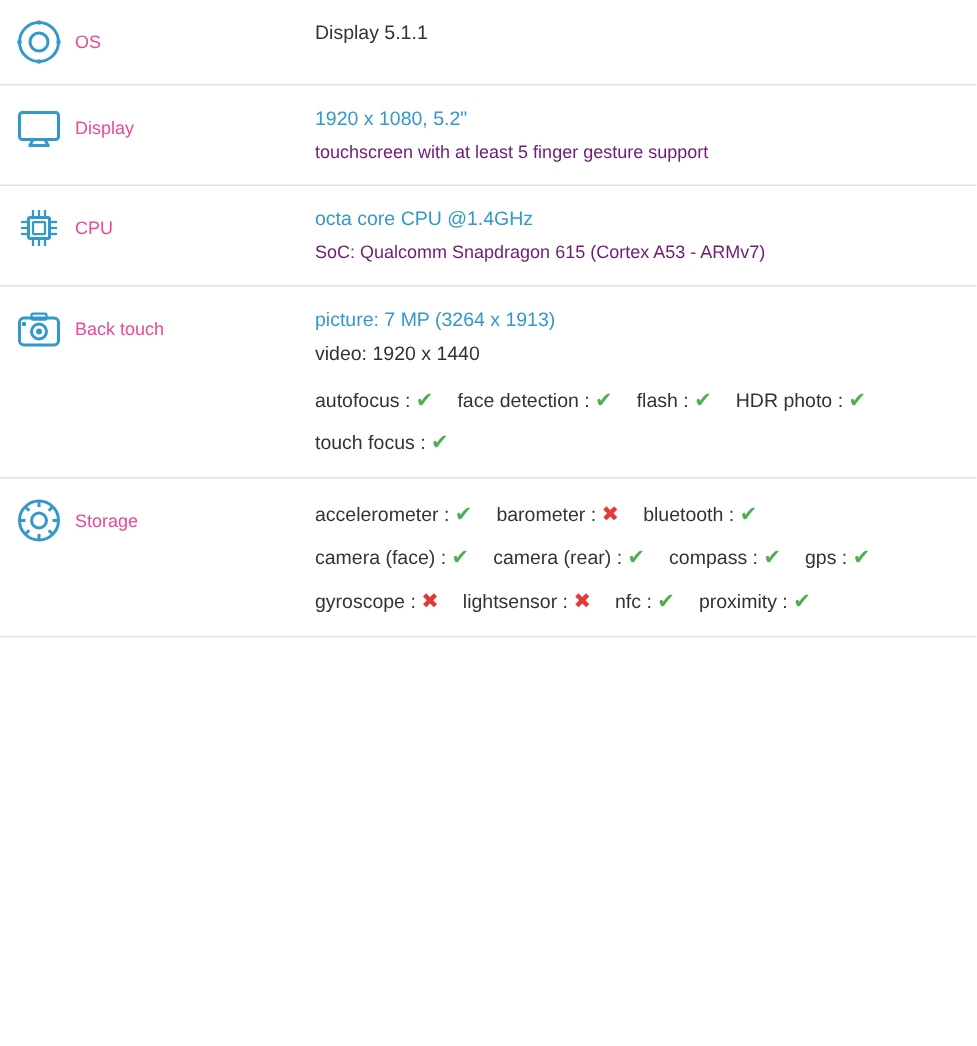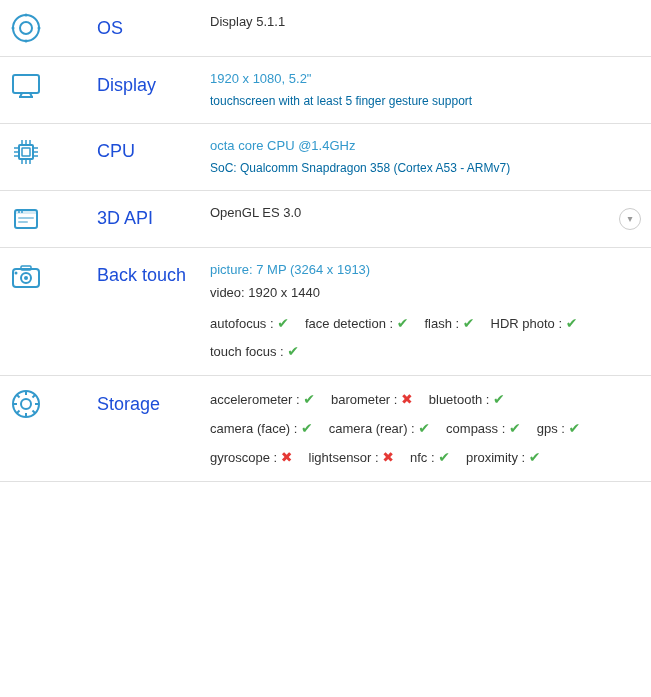--- a/index.html
+++ b/index.html
@@ -32,34 +32,33 @@
     }
     .icon-wrap {
       width: 32px;
       height: 32px;
       display: flex;
       align-items: center;
       justify-content: center;
       flex-shrink: 0;
     }
     .label-text {
-      color: #1d4ed8;
-      font-size: 18px;
-      margin-left: 47px;
+      color: #ec4899;
+      font-size: 12px;
     }
     .value-cell {
       color: #333;
       font-size: 13px;
       line-height: 1.6;
     }
     .value-highlight {
       color: #3399cc;
     }
     .value-sub {
-      color: #0369a1;
+      color: #701a75;
       font-size: 12px;
     }
     .check { color: #4caf50; font-size: 14px; }
     .cross { color: #e53935; font-size: 14px; }
     .features-row {
       display: flex;
       flex-wrap: wrap;
       gap: 19px 0;
       align-items: center;
     }
@@ -152,42 +151,21 @@
       <line x1="23" y1="12" x2="28" y2="12" stroke="#3399cc" stroke-width="1.5"></line>
       <line x1="23" y1="16" x2="28" y2="16" stroke="#3399cc" stroke-width="1.5"></line>
       <line x1="23" y1="20" x2="28" y2="20" stroke="#3399cc" stroke-width="1.5"></line>
     </svg>
             </span>
       <span class="label-text">CPU</span>
     </div>
   </td>
         <td class="value-cell">
       <div class="value-line value-highlight">octa core CPU @1.4GHz</div>
-      <div class="value-sub">SoC: Qualcomm Snapdragon 358 (Cortex A53 - ARMv7)</div>
-    </td>
-      </tr>
-      <tr>
-        <td class="label-cell">
-    <div class="label-inner">
-      <span class="icon-wrap">
-              <svg width="32" height="32" viewBox="0 0 32 32" fill="none">
-      <rect x="5" y="7" width="22" height="18" rx="2" stroke="#3399cc" stroke-width="2" fill="none"></rect>
-      <rect x="5" y="7" width="22" height="4" rx="1" fill="#3399cc" opacity="0.2"></rect>
-      <line x1="9" y1="9" x2="9" y2="9" stroke="#3399cc" stroke-width="2" stroke-linecap="round"></line>
-      <line x1="12" y1="9" x2="12" y2="9" stroke="#3399cc" stroke-width="2" stroke-linecap="round"></line>
-      <rect x="8" y="14" width="16" height="2" rx="1" fill="#3399cc" opacity="0.5"></rect>
-      <rect x="8" y="18" width="10" height="2" rx="1" fill="#3399cc" opacity="0.5"></rect>
-    </svg>
-            </span>
-      <span class="label-text">3D API</span>
-    </div>
-  </td>
-        <td class="value-cell" style="position: relative;">
-      <span>OpenGL ES 3.0</span>
-      <span class="dropdown-btn" style="position: absolute; right: 10px; top: 50%; transform: translateY(-50%);">▾</span>
+      <div class="value-sub">SoC: Qualcomm Snapdragon 615 (Cortex A53 - ARMv7)</div>
     </td>
       </tr>
       <tr>
         <td class="label-cell">
     <div class="label-inner">
       <span class="icon-wrap">
               <svg width="32" height="32" viewBox="0 0 32 32" fill="none">
       <rect x="3" y="9" width="26" height="18" rx="3" stroke="#3399cc" stroke-width="2" fill="none"></rect>
       <circle cx="16" cy="18" r="5" stroke="#3399cc" stroke-width="2" fill="none"></circle>
       <circle cx="16" cy="18" r="2" fill="#3399cc"></circle>

